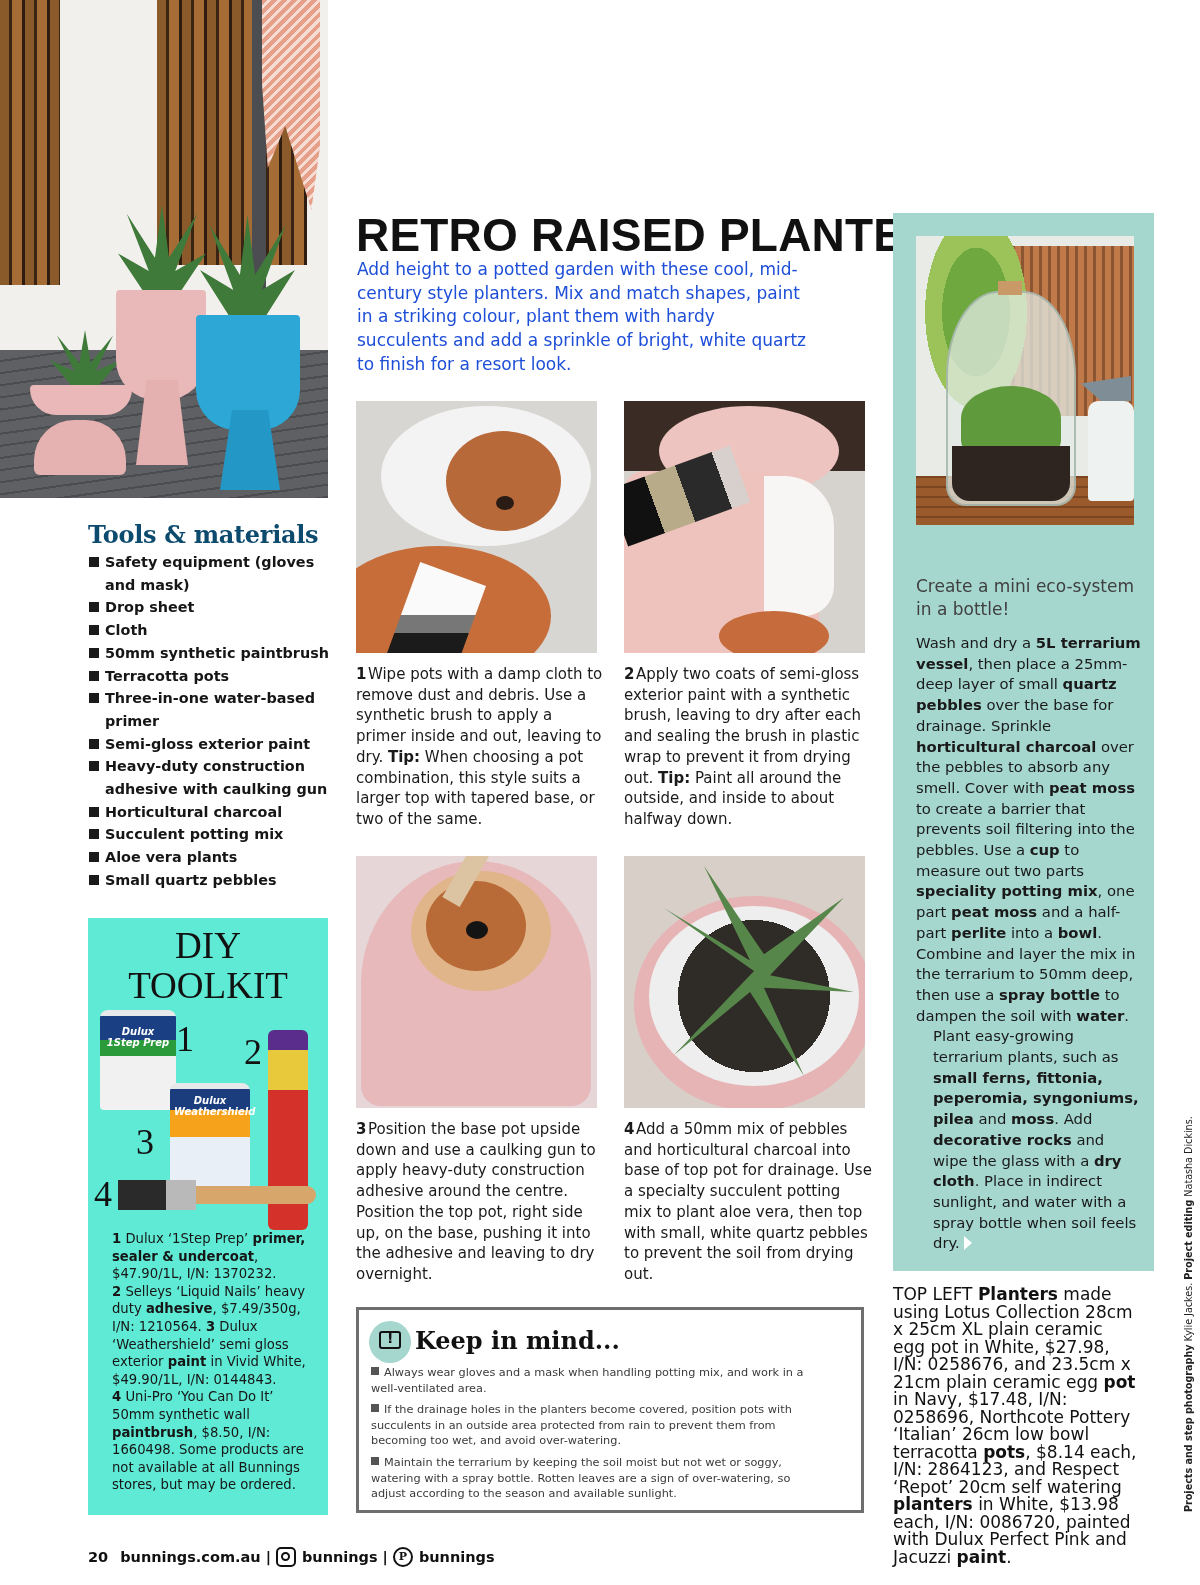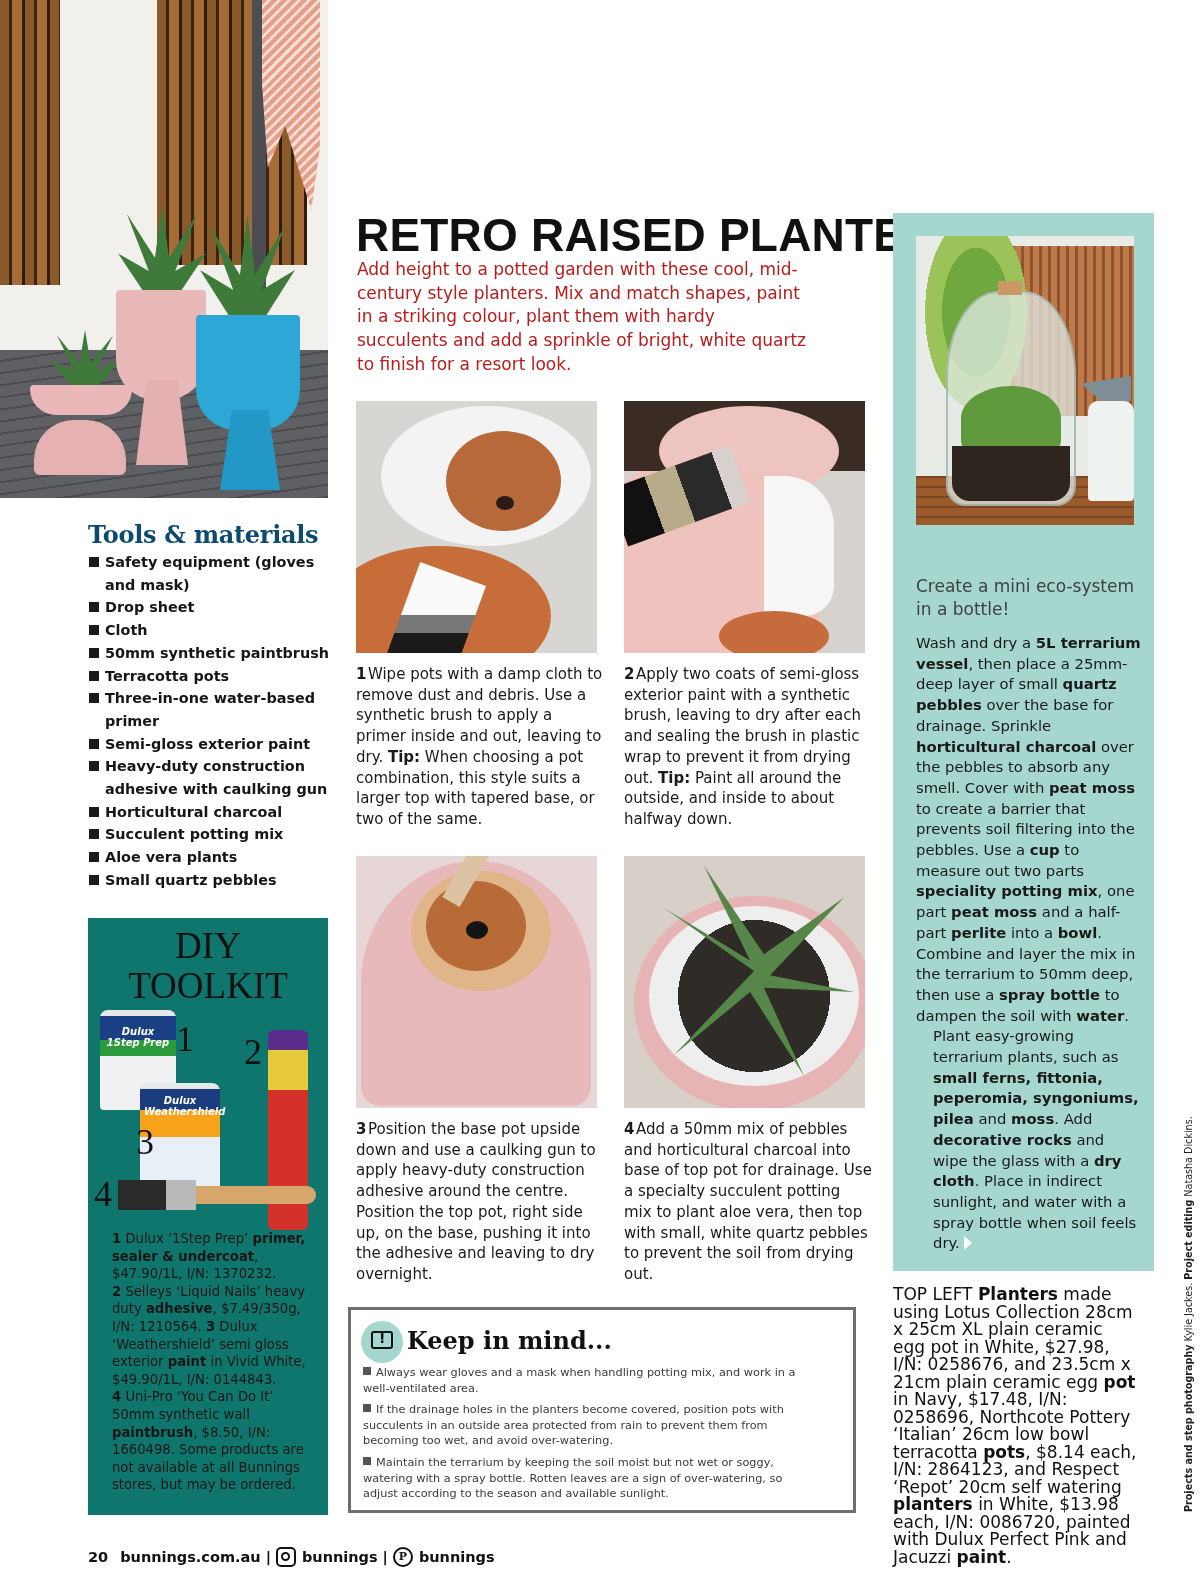--- a/index.html
+++ b/index.html
@@ -22,21 +22,21 @@
   .hero .pot-blue-base { position: absolute; left: 220px; top: 410px; width: 60px; height: 80px; background: #2398c6; clip-path: polygon(20% 0,80% 0,100% 100%,0 100%); }
   .hero .pot-low { position: absolute; left: 30px; top: 385px; width: 102px; height: 30px; background: #eab8b8; border-radius: 6px 6px 40px 40px; }
   .hero .pot-low-base { position: absolute; left: 34px; top: 420px; width: 92px; height: 55px; background: #e6b1b1; border-radius: 40px 40px 6px 6px; }
   .hero .aloe { position: absolute; background: #3f7a3b; clip-path: polygon(50% 0,58% 60%,90% 10%,65% 75%,100% 55%,70% 100%,30% 100%,0 55%,35% 75%,10% 10%,42% 60%); }
   .hero .aloe.one { left: 118px; top: 205px; width: 88px; height: 88px; }
   .hero .aloe.two { left: 200px; top: 215px; width: 95px; height: 100px; }
   .hero .aloe.three { left: 50px; top: 330px; width: 70px; height: 55px; }
 
   
   .title { left: 356px; top: 208px; font-family: "Liberation Sans", sans-serif; font-weight: 700; font-size: 46px; letter-spacing: 0.2px; color: #111; }
-  .intro { left: 357px; top: 258px; width: 450px; font-family: "DejaVu Sans", sans-serif; font-size: 17px; line-height: 23.7px; color: #b91c1c; }
+  .intro { left: 357px; top: 258px; width: 450px; font-family: "DejaVu Sans", sans-serif; font-size: 17px; line-height: 23.7px; color: #1d4ed8; }
 
   
   .step-photo { position: absolute; overflow: hidden; width: 241px; height: 252px; }
   .p1 { left: 356px; top: 401px; background: #d8d6d2; }
   .p1 .bowl { position: absolute; left: 25px; top: 5px; width: 210px; height: 140px; border-radius: 50%; background: #f3f3f4; }
   .p1 .inner { position: absolute; left: 90px; top: 30px; width: 115px; height: 100px; border-radius: 50%; background: #b8693a; }
   .p1 .hole { position: absolute; left: 140px; top: 95px; width: 18px; height: 14px; border-radius: 50%; background: #2a1c14; }
   .p1 .saucer { position: absolute; left: -30px; top: 145px; width: 225px; height: 140px; border-radius: 50%; background: #c66d3a; }
   .p1 .brush { position: absolute; left: 45px; top: 170px; width: 70px; height: 100px; background: linear-gradient(160deg,#fafafa 0 45%,#777 45% 60%,#1b1b1b 60%); transform: rotate(20deg); }
   .p2 { left: 624px; top: 401px; background: #d6d3cf; }
@@ -65,36 +65,36 @@
   .s3 { left: 356px; top: 1119px; }
   .s4 { left: 624px; top: 1119px; }
 
   
   .tools-heading { left: 88px; top: 520px; font-family: "DejaVu Serif", serif; font-size: 24px; font-weight: 700; color: #0c4a6e; letter-spacing: -0.3px; }
   .tools-list { left: 88px; top: 551px; width: 250px; list-style: none; font-family: "DejaVu Sans", sans-serif; font-size: 14.4px; font-weight: 700; line-height: 22.7px; color: #161616; }
   .tools-list li { position: relative; padding-left: 17px; }
   .tools-list li::before { content: ""; position: absolute; left: 1px; top: 6px; width: 10px; height: 10px; background: #1a1a1a; }
 
   
-  .toolkit { left: 88px; top: 918px; width: 240px; height: 597px; background: #0f766e; }
+  .toolkit { left: 88px; top: 918px; width: 240px; height: 597px; background: #5eead4; }
   .toolkit-title { position: absolute; left: 0; top: 8px; width: 240px; text-align: center; font-family: "Liberation Serif", serif; font-size: 37px; line-height: 40px; color: #111; }
   .prod-num { position: absolute; font-family: "Liberation Serif", serif; font-size: 36px; color: #111; }
   .can1 { position: absolute; left: 12px; top: 92px; width: 76px; height: 100px; background: linear-gradient(180deg,#e7e8ea 0 6%,#1a3f83 6% 30%,#2a9a3b 30% 46%,#f1f1f1 46% 100%); border-radius: 8px 8px 4px 4px; }
   .can1 .lbl { position: absolute; left: 4px; top: 16px; width: 68px; text-align: center; font-size: 10px; font-weight: 700; color: #fff; font-style: italic; }
-  .can3 { position: absolute; left: 52px; top: 165px; width: 80px; height: 108px; background: linear-gradient(180deg,#e7e8ea 0 6%,#1b3d7d 6% 25%,#f6a21b 25% 50%,#e9eff6 50% 100%); border-radius: 8px 8px 4px 4px; }
+  .can3 { position: absolute; left: 82px; top: 165px; width: 80px; height: 108px; background: linear-gradient(180deg,#e7e8ea 0 6%,#1b3d7d 6% 25%,#f6a21b 25% 50%,#e9eff6 50% 100%); border-radius: 8px 8px 4px 4px; }
   .can3 .lbl { position: absolute; left: 4px; top: 12px; width: 72px; text-align: center; font-size: 10px; font-weight: 700; color: #fff; font-style: italic; }
   .tube { position: absolute; left: 180px; top: 112px; width: 40px; height: 200px; background: linear-gradient(180deg,#5a2d8c 0 10%,#e8c93b 10% 30%,#d4312a 30% 100%); border-radius: 6px; }
   .brush4 { position: absolute; left: 30px; top: 262px; width: 198px; height: 30px; }
   .brush4 .bristle { position: absolute; left: 0; top: 0; width: 50px; height: 30px; background: #2a2a2a; }
   .brush4 .ferrule { position: absolute; left: 48px; top: 0; width: 30px; height: 30px; background: #b9b9b9; }
   .brush4 .handle { position: absolute; left: 78px; top: 6px; width: 120px; height: 18px; background: #d6a66a; border-radius: 0 10px 10px 0; }
   .toolkit-text { position: absolute; left: 24px; top: 312px; width: 205px; font-family: "DejaVu Sans", sans-serif; font-size: 13.2px; line-height: 17.6px; color: #161616; }
 
   
-  .keep { left: 348px; top: 1307px; width: 508px; height: 206px; border: 3px solid #6e6e6e; border-left-width: 3px; background: #fff; }
+  .keep { left: 356px; top: 1307px; width: 508px; height: 206px; border: 3px solid #6e6e6e; border-left-width: 3px; background: #fff; }
   .keep-icon { position: absolute; left: 10px; top: 11px; width: 42px; height: 42px; border-radius: 50%; background: #a5d7cf; }
   .keep-icon .bubble { position: absolute; left: 10px; top: 10px; width: 22px; height: 18px; border: 2px solid #111; border-radius: 3px; }
   .keep-icon .bubble::after { content: "!"; position: absolute; left: 6px; top: -3px; font-size: 14px; font-weight: 700; color: #111; }
   .keep-title { position: absolute; left: 56px; top: 16px; font-family: "DejaVu Serif", serif; font-weight: 700; font-size: 24px; color: #111; }
   .keep-list { position: absolute; left: 12px; top: 55px; width: 445px; list-style: none; font-family: "DejaVu Sans", sans-serif; font-size: 11.3px; line-height: 15.6px; color: #3a3a3a; }
   .keep-list li { margin-bottom: 6px; }
   .keep-list li .sq { display: inline-block; width: 8px; height: 8px; background: #555; margin-right: 5px; vertical-align: 1px; }
 
   
   .terra-panel { left: 893px; top: 213px; width: 261px; height: 1058px; background: #a5d7cf; }

